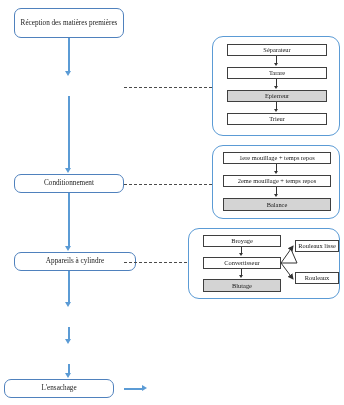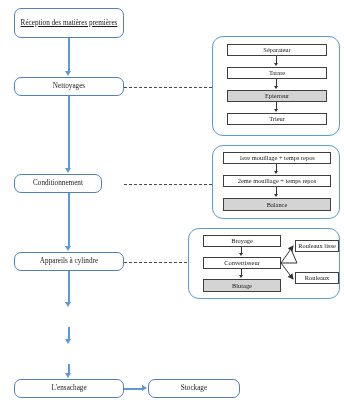--- a/index.html
+++ b/index.html
@@ -113,45 +113,39 @@
   svg.fan {
     position: absolute;
     overflow: visible;
   }
 </style>
 </head>
 <body>
 
 <div id="canvas">
 
-  <div class="box main-box" style="left:14px; top:8px; width:110px; height:30px;text-decoration:underline;">
+  <div class="box main-box" style="left:14px; top:8px; width:110px; height:30px;">
     <span>Réception des matières premières</span>
   </div>
 
-  <div class="box main-box" style="left:14px; top:77px; width:110px; height:19px;">
-    <span>Nettoyages</span>
-  </div>
-
-  <div class="box main-box" style="left:14px; top:174px; width:88px; height:19px;">
+
+  <div class="box main-box" style="left:14px; top:174px; width:110px; height:19px;">
     <span>Conditionnement</span>
   </div>
 
-  <div class="box main-box" style="left:14px; top:252px; width:110px; height:19px;">
+  <div class="box main-box" style="left:14px; top:252px; width:122px; height:19px;">
     <span>Appareils à cylindre</span>
   </div>
 
 
 
-  <div class="box main-box" style="left:14px; top:379px; width:110px; height:19px;border-radius:7px;">
+  <div class="box main-box" style="left:4px; top:379px; width:110px; height:19px;border-radius:7px;">
     <span>L'ensachage</span>
   </div>
 
-  <div class="box main-box" style="left:148px; top:379px; width:92px; height:19px;">
-    <span>Stockage</span>
-  </div>
 
   <div class="vline" style="left:68px; top:38px; height:34px;"></div>
   <div class="arrow-down" style="left:65px; top:71px;"></div>
 
   <div class="vline" style="left:68px; top:96px; height:73px;"></div>
   <div class="arrow-down" style="left:65px; top:168px;"></div>
 
   <div class="vline" style="left:68px; top:193px; height:54px;"></div>
   <div class="arrow-down" style="left:65px; top:246px;"></div>
 

